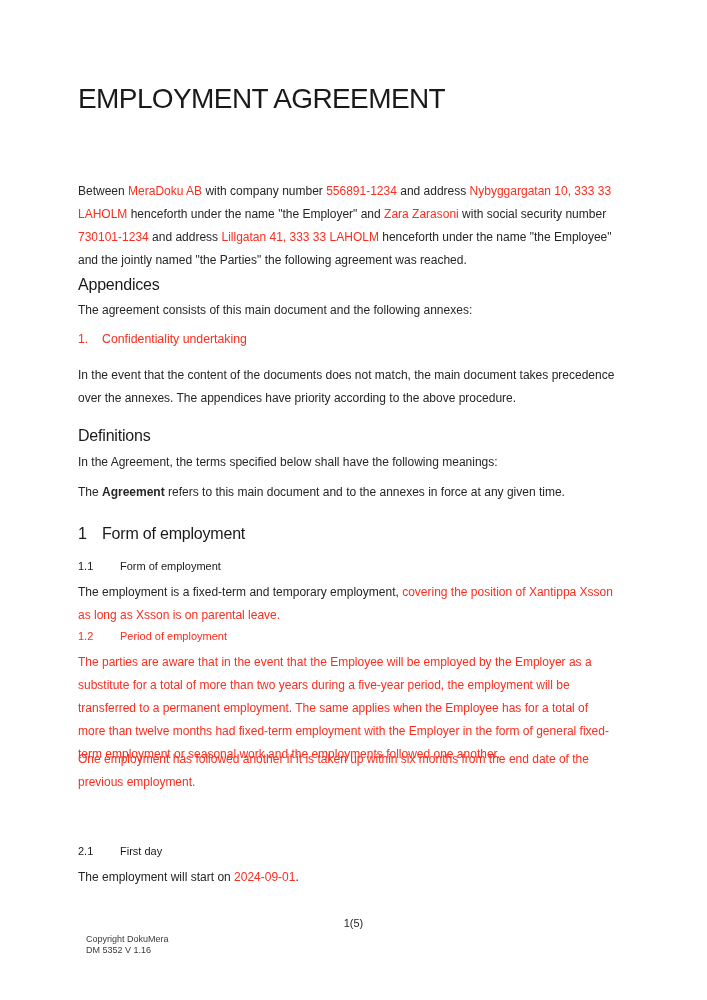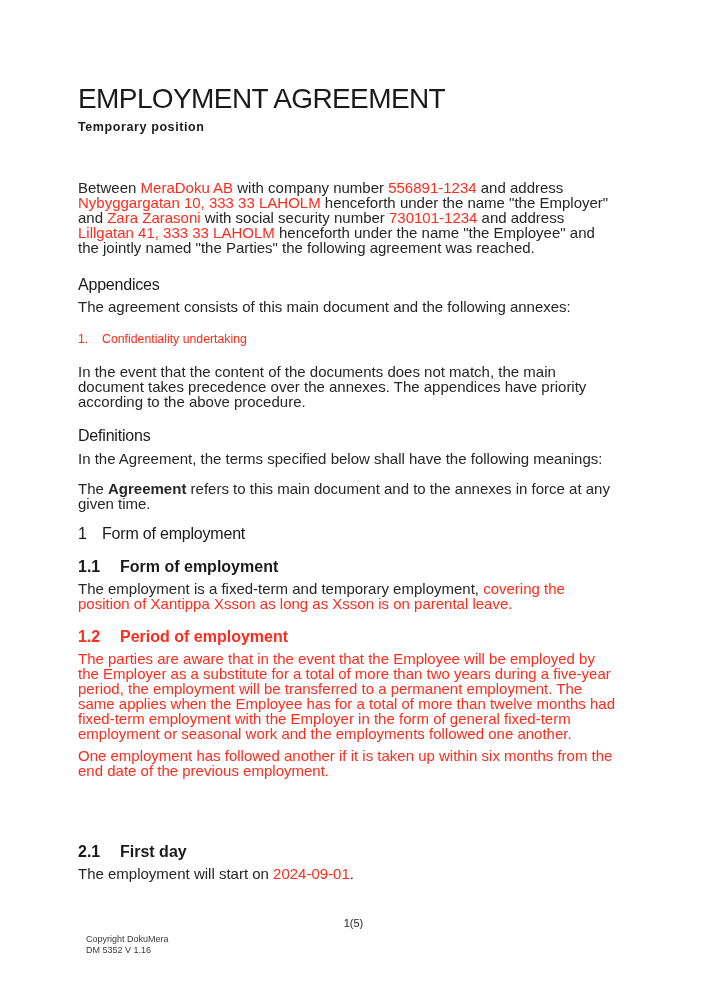--- a/index.html
+++ b/index.html
@@ -19,26 +19,26 @@
   }
   .blk{position:absolute;left:78px;width:537px;margin:0;}
   .doc-title{
     font-size:28px;font-weight:400;letter-spacing:-0.6px;
     color:var(--heading);line-height:30px;white-space:nowrap;
   }
   .doc-subtitle{
     font-size:12.5px;font-weight:600;letter-spacing:0.6px;
     color:var(--heading);line-height:15px;
   }
-  .body{font-size:15px;line-height:15px;}
+  .body{font-size:12px;line-height:23px;}
   .h-sec{
     font-size:16px;font-weight:400;letter-spacing:-0.2px;
     color:var(--heading);line-height:20px;
   }
-  .h-sub{font-size:16px;font-weight:700;line-height:17px;color:var(--heading);}
+  .h-sub{font-size:11px;font-weight:400;line-height:17px;color:var(--heading);}
   .red{color:var(--red);}
   .h-sub.red{color:var(--red);}
   .bold{font-weight:700;}
   .num{display:inline-block;}
   .w22{width:24px;}
   .w26{width:24px;}
   .w40{width:42px;}
   .list-item{font-size:12.3px;line-height:18.5px;}
   .page-num{
     position:absolute;left:0;width:707px;text-align:center;
@@ -49,21 +49,20 @@
     font-size:9px;line-height:11px;color:var(--footer);
   }
 </style>
 </head>
 <body>
 
 <div class="page">
 
   <h1 class="blk doc-title" style="top:84px">EMPLOYMENT AGREEMENT</h1>
 
-  <div class="blk doc-subtitle" style="top:120px">Temporary position</div>
 
   <p class="blk body" style="top:180px"><span>Between </span><span class="red">MeraDoku AB</span><span> with company number </span><span class="red">556891-1234</span><span> and address </span><span class="red">Nybyggargatan 10, 333 33 LAHOLM</span><span> henceforth under the name "the Employer" and </span><span class="red">Zara Zarasoni</span><span> with social security number </span><span class="red">730101-1234</span><span> and address </span><span class="red">Lillgatan 41, 333 33 LAHOLM</span><span> henceforth under the name "the Employee" and the jointly named "the Parties" the following agreement was reached.</span></p>
 
   <h2 class="blk h-sec" style="top:275px">Appendices</h2>
 
   <p class="blk body" style="top:299px">The agreement consists of this main document and the following annexes:</p>
 
   <div class="blk list-item red" style="top:330px">
     <span class="num w22">1.</span><span>Confidentiality undertaking</span>
   </div>

